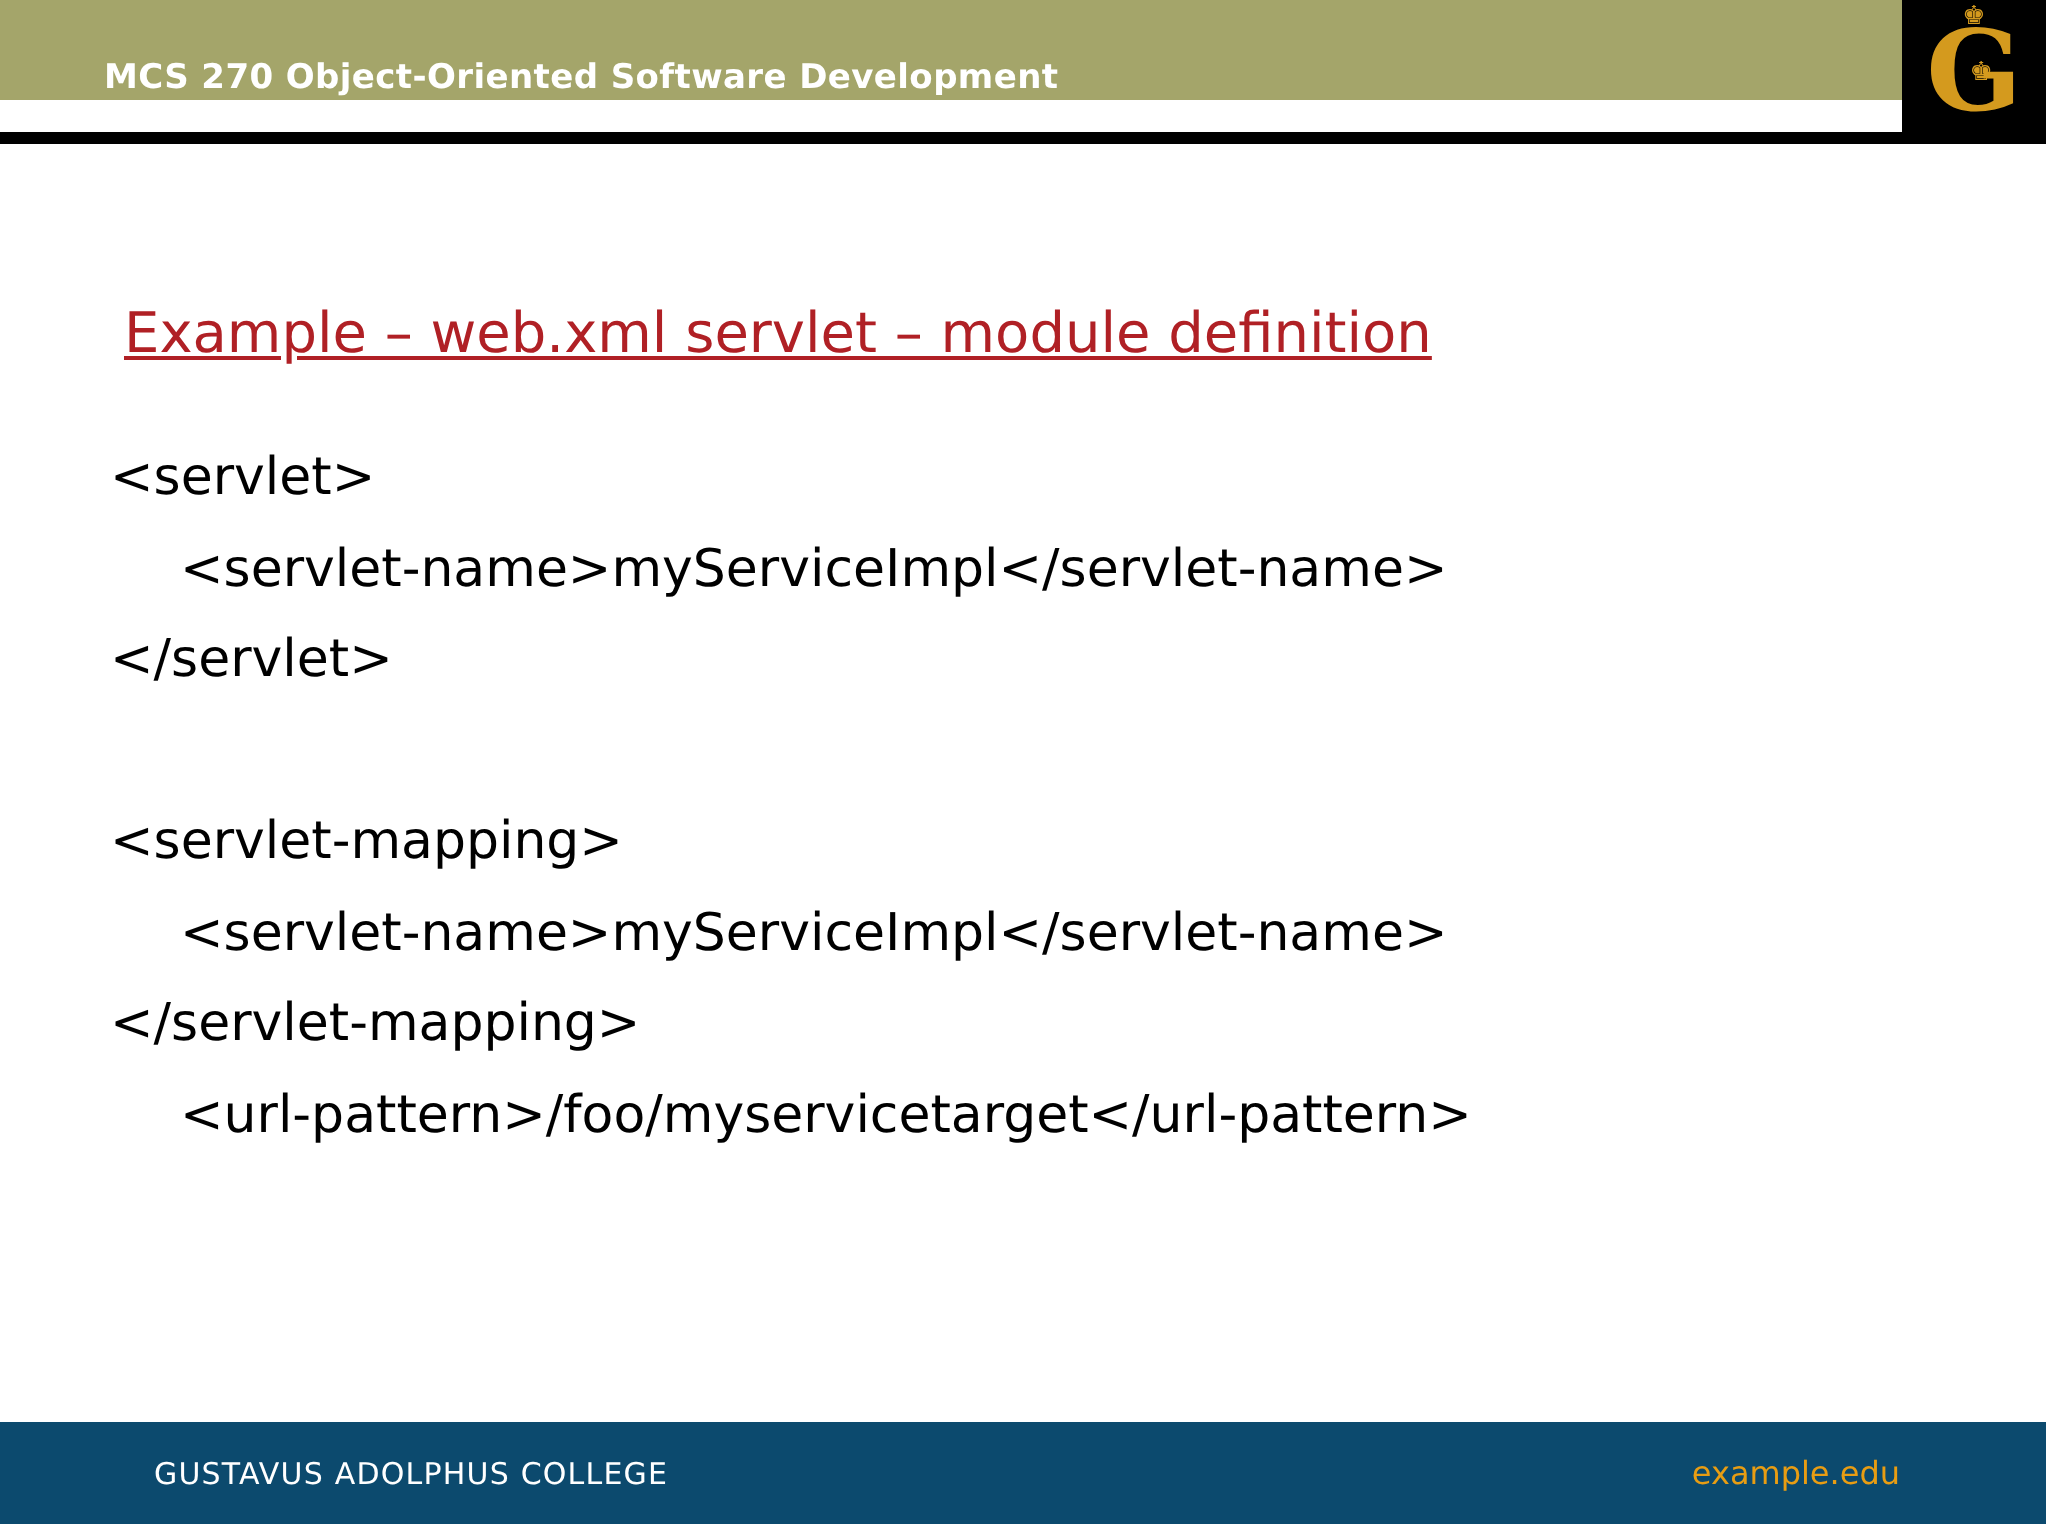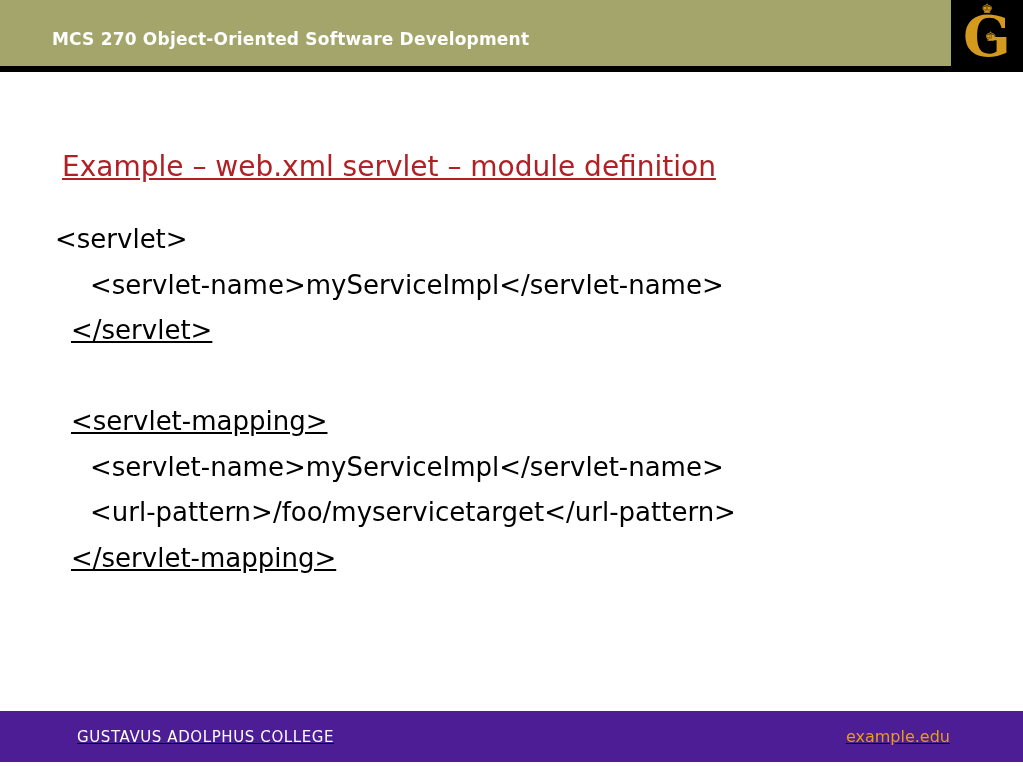--- a/index.html
+++ b/index.html
@@ -13,21 +13,21 @@
     background: #ffffff;
     font-family: "DejaVu Sans", "Liberation Sans", sans-serif;
     overflow: hidden;
   }
 
   
   .header-bar {
     position: absolute;
     top: 0; left: 0;
     width: 1023px;
-    height: 66px;
+    height: 50px;
     background: #a4a56a;
   }
   .header-rule {
     position: absolute;
     top: 66px; left: 0;
     width: 1023px;
     height: 6px;
     background: #000000;
   }
   .course-title {
@@ -88,37 +88,36 @@
     top: 217px;
     font-size: 26px;
     color: #000000;
     line-height: 45.5px;
   }
   .code-line {
     min-height: 45.5px;
     white-space: pre;
   }
   .ind-0 { margin-left: 0; }
-  .ind-1 { margin-left: 16px; text-decoration: underline; }
+  .ind-1 { margin-left: 0; }
   .ind-2 { margin-left: 35px; }
 
   
   .footer-bar {
     position: absolute;
     left: 0;
     top: 711px;
     width: 1023px;
     height: 51px;
-    background: #4c1d95;
+    background: #0c4a6e;
     display: flex;
     align-items: center;
     justify-content: space-between;
     box-sizing: border-box;
     padding: 0 73px 0 77px;
-    text-decoration: underline;
   }
   .footer-college {
     color: #ffffff;
     font-size: 15px;
     letter-spacing: 0.6px;
     white-space: nowrap;
   }
   .footer-site {
     color: #e89d13;
     font-size: 16px;
@@ -151,21 +150,21 @@
 
 <div class="slide-title">Example – web.xml servlet – module definition</div>
 
 <div class="code-block">
   <div class="code-line ind-0">&lt;servlet&gt;</div>
   <div class="code-line ind-2">&lt;servlet-name&gt;myServiceImpl&lt;/servlet-name&gt;</div>
   <div class="code-line ind-1">&lt;/servlet&gt;</div>
   <div class="code-line ind-0"></div>
   <div class="code-line ind-1">&lt;servlet-mapping&gt;</div>
   <div class="code-line ind-2">&lt;servlet-name&gt;myServiceImpl&lt;/servlet-name&gt;</div>
+  <div class="code-line ind-1">&lt;/servlet-mapping&gt;</div>
   <div class="code-line ind-2">&lt;url-pattern&gt;/foo/myservicetarget&lt;/url-pattern&gt;</div>
-  <div class="code-line ind-1">&lt;/servlet-mapping&gt;</div>
 </div>
 
 <div class="footer-bar">
   <div class="footer-college">GUSTAVUS ADOLPHUS COLLEGE</div>
   <a class="footer-site">example.edu</a>
 </div>
 <div class="footer-bottom-strip"></div>
 
 </body></html>

